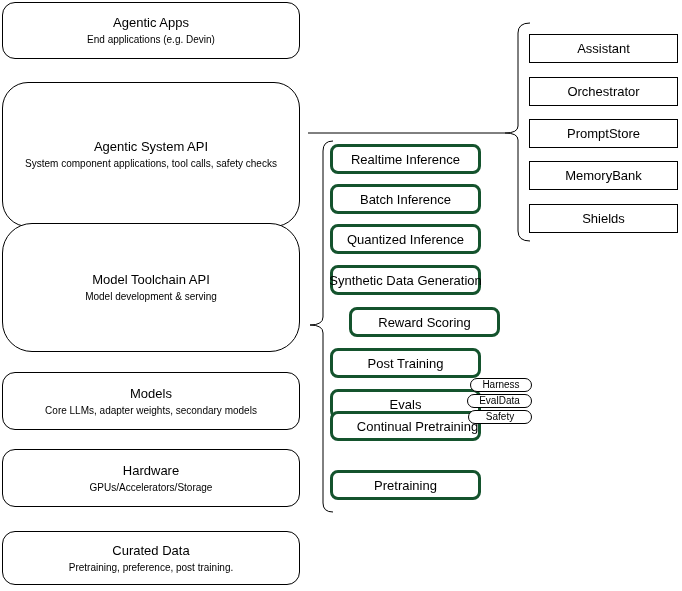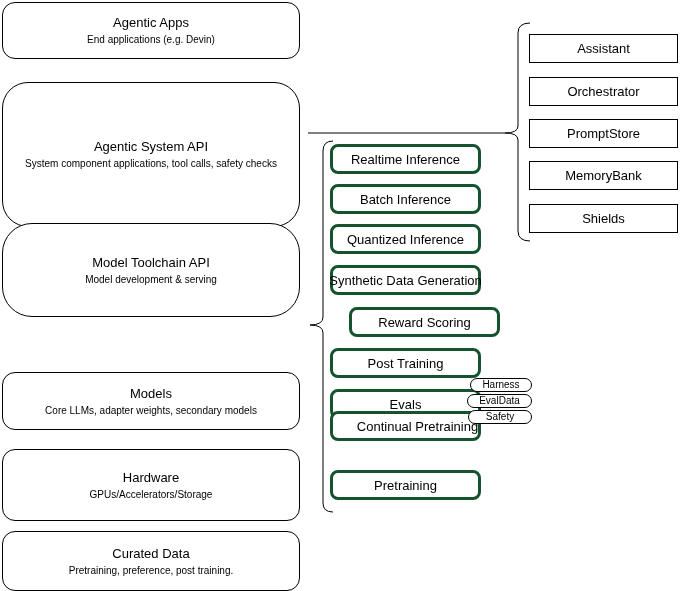--- a/index.html
+++ b/index.html
@@ -108,36 +108,36 @@
   <div class="layer" style="top:2px;height:57px;border-radius:13px;">
     <div class="layer-title">Agentic Apps</div>
     <div class="layer-subtitle">End applications (e.g. Devin)</div>
   </div>
 
   <div class="layer" style="top:82px;height:145px;border-radius:26px;">
     <div class="layer-title">Agentic System API</div>
     <div class="layer-subtitle">System component applications, tool calls, safety checks</div>
   </div>
 
-  <div class="layer" style="top:223px;height:94px;border-radius:30px;">
+  <div class="layer" style="top:223px;height:129px;border-radius:30px;">
     <div class="layer-title">Model Toolchain API</div>
     <div class="layer-subtitle">Model development &amp; serving</div>
   </div>
 
   <div class="layer" style="top:372px;height:58px;border-radius:13px;">
     <div class="layer-title">Models</div>
     <div class="layer-subtitle">Core LLMs, adapter weights, secondary models</div>
   </div>
 
-  <div class="layer" style="top:449px;height:72px;border-radius:13px;">
+  <div class="layer" style="top:449px;height:58px;border-radius:13px;">
     <div class="layer-title">Hardware</div>
     <div class="layer-subtitle">GPUs/Accelerators/Storage</div>
   </div>
 
-  <div class="layer" style="top:531px;height:60px;border-radius:13px;">
+  <div class="layer" style="top:531px;height:54px;border-radius:13px;">
     <div class="layer-title">Curated Data</div>
     <div class="layer-subtitle">Pretraining, preference, post training.</div>
   </div>
 
   <div class="mid-box" style="top:144px;">
     <span>Realtime Inference</span>
   </div>
   <div class="mid-box" style="top:184px;">
     <span>Batch Inference</span>
   </div>

